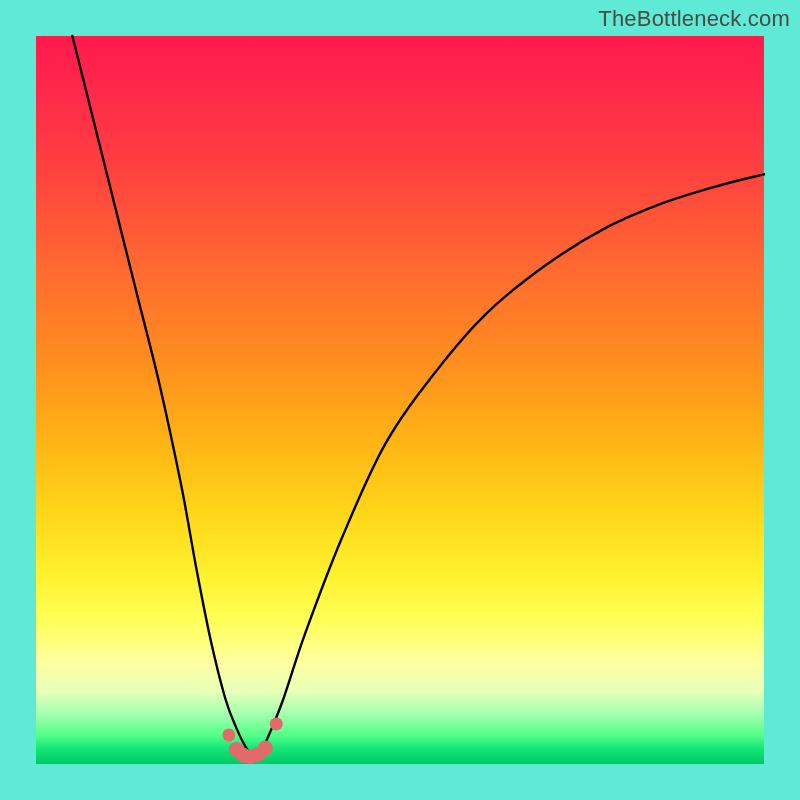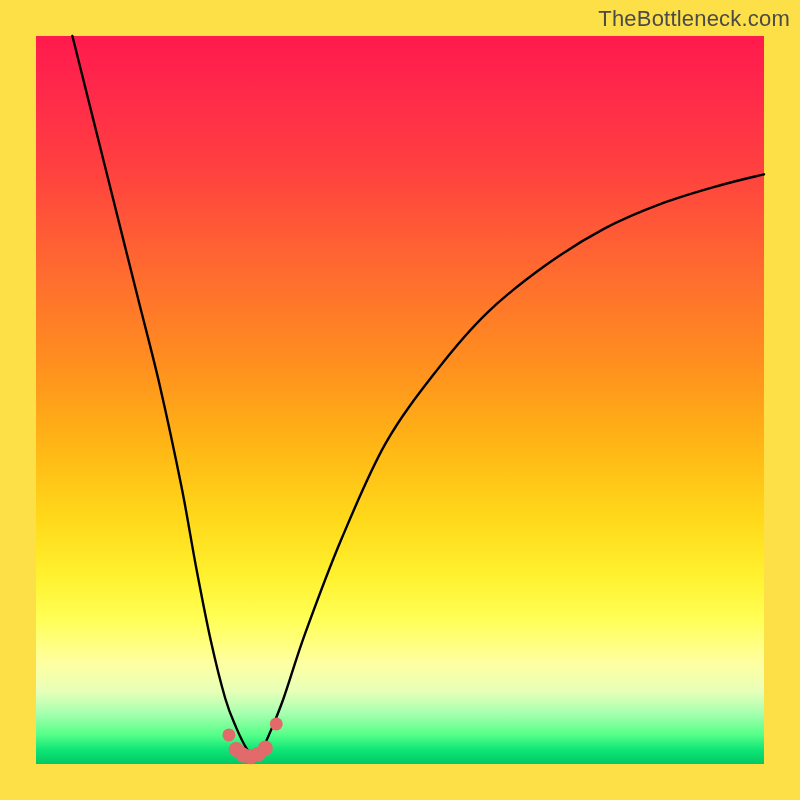--- a/index.html
+++ b/index.html
@@ -10,21 +10,21 @@
     background: #000;
     overflow: hidden;
     font-family: Arial, Helvetica, sans-serif;
   }
   .frame {
     position: absolute;
     left: 0;
     top: 0;
     width: 800px;
     height: 800px;
-    background: #fde047;
+    background: #5eead4;
   }
   .plot {
     position: absolute;
     left: 36px;
     top: 36px;
     width: 728px;
     height: 728px;
     
     background: linear-gradient(to bottom,
       #ff1a4d 0%,

